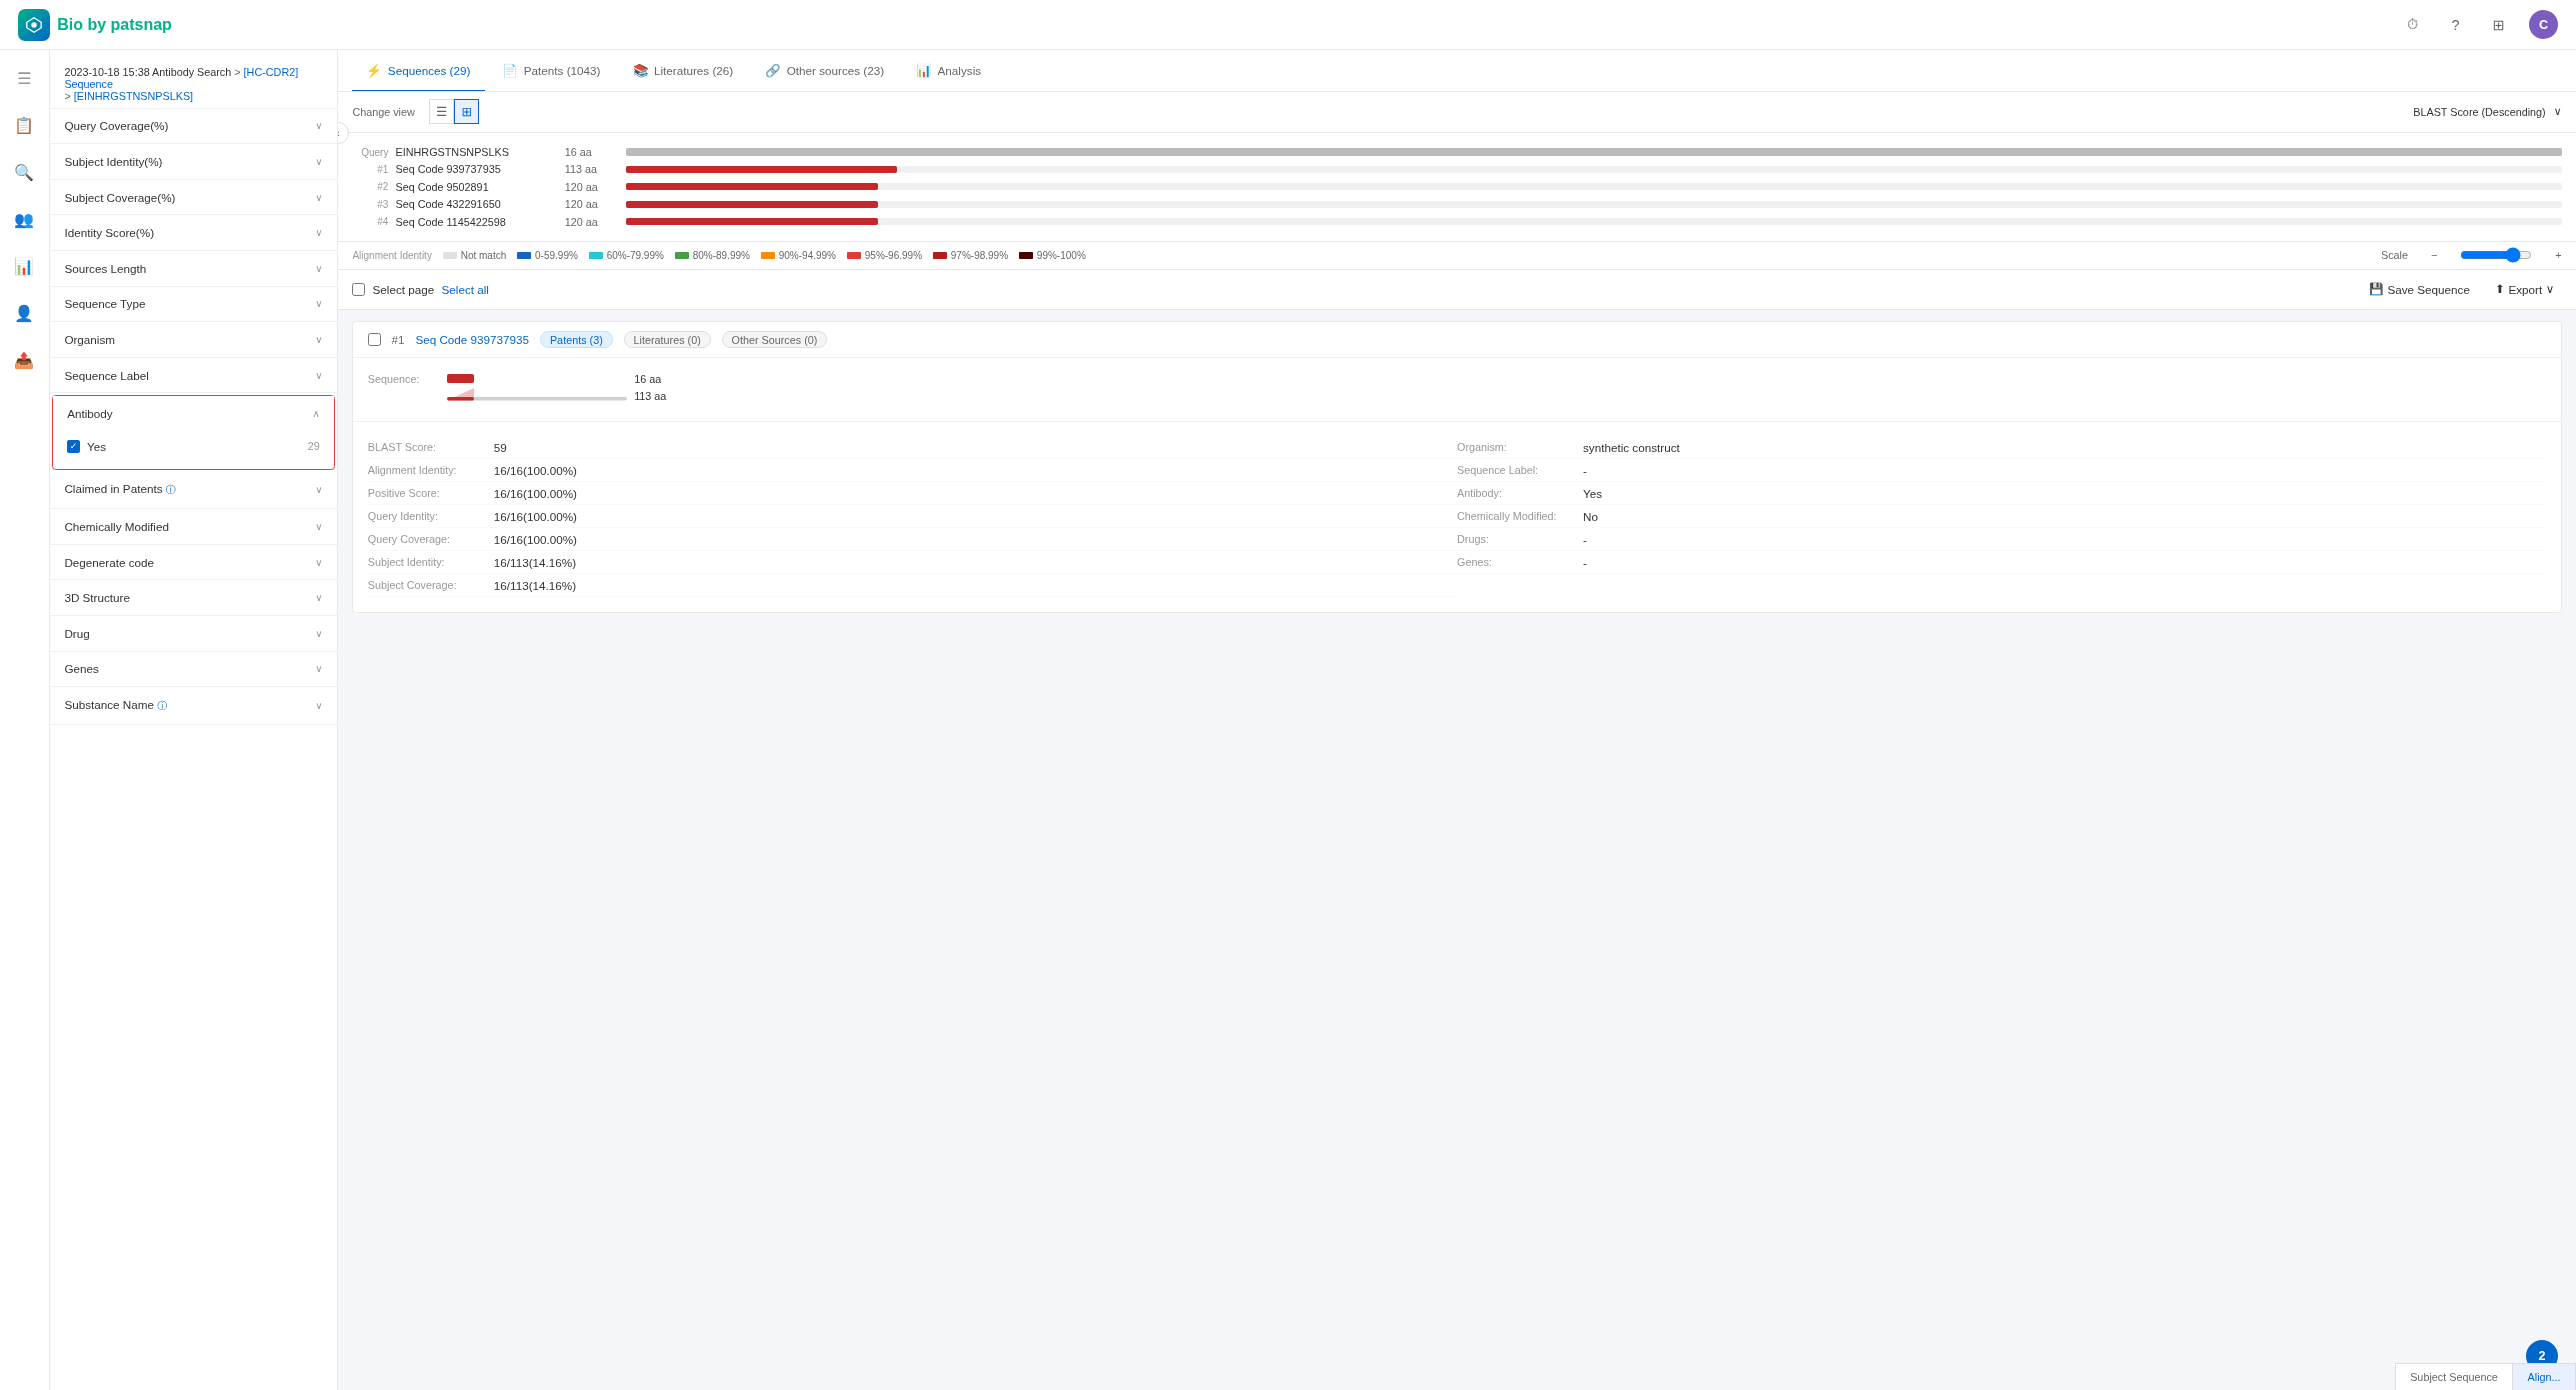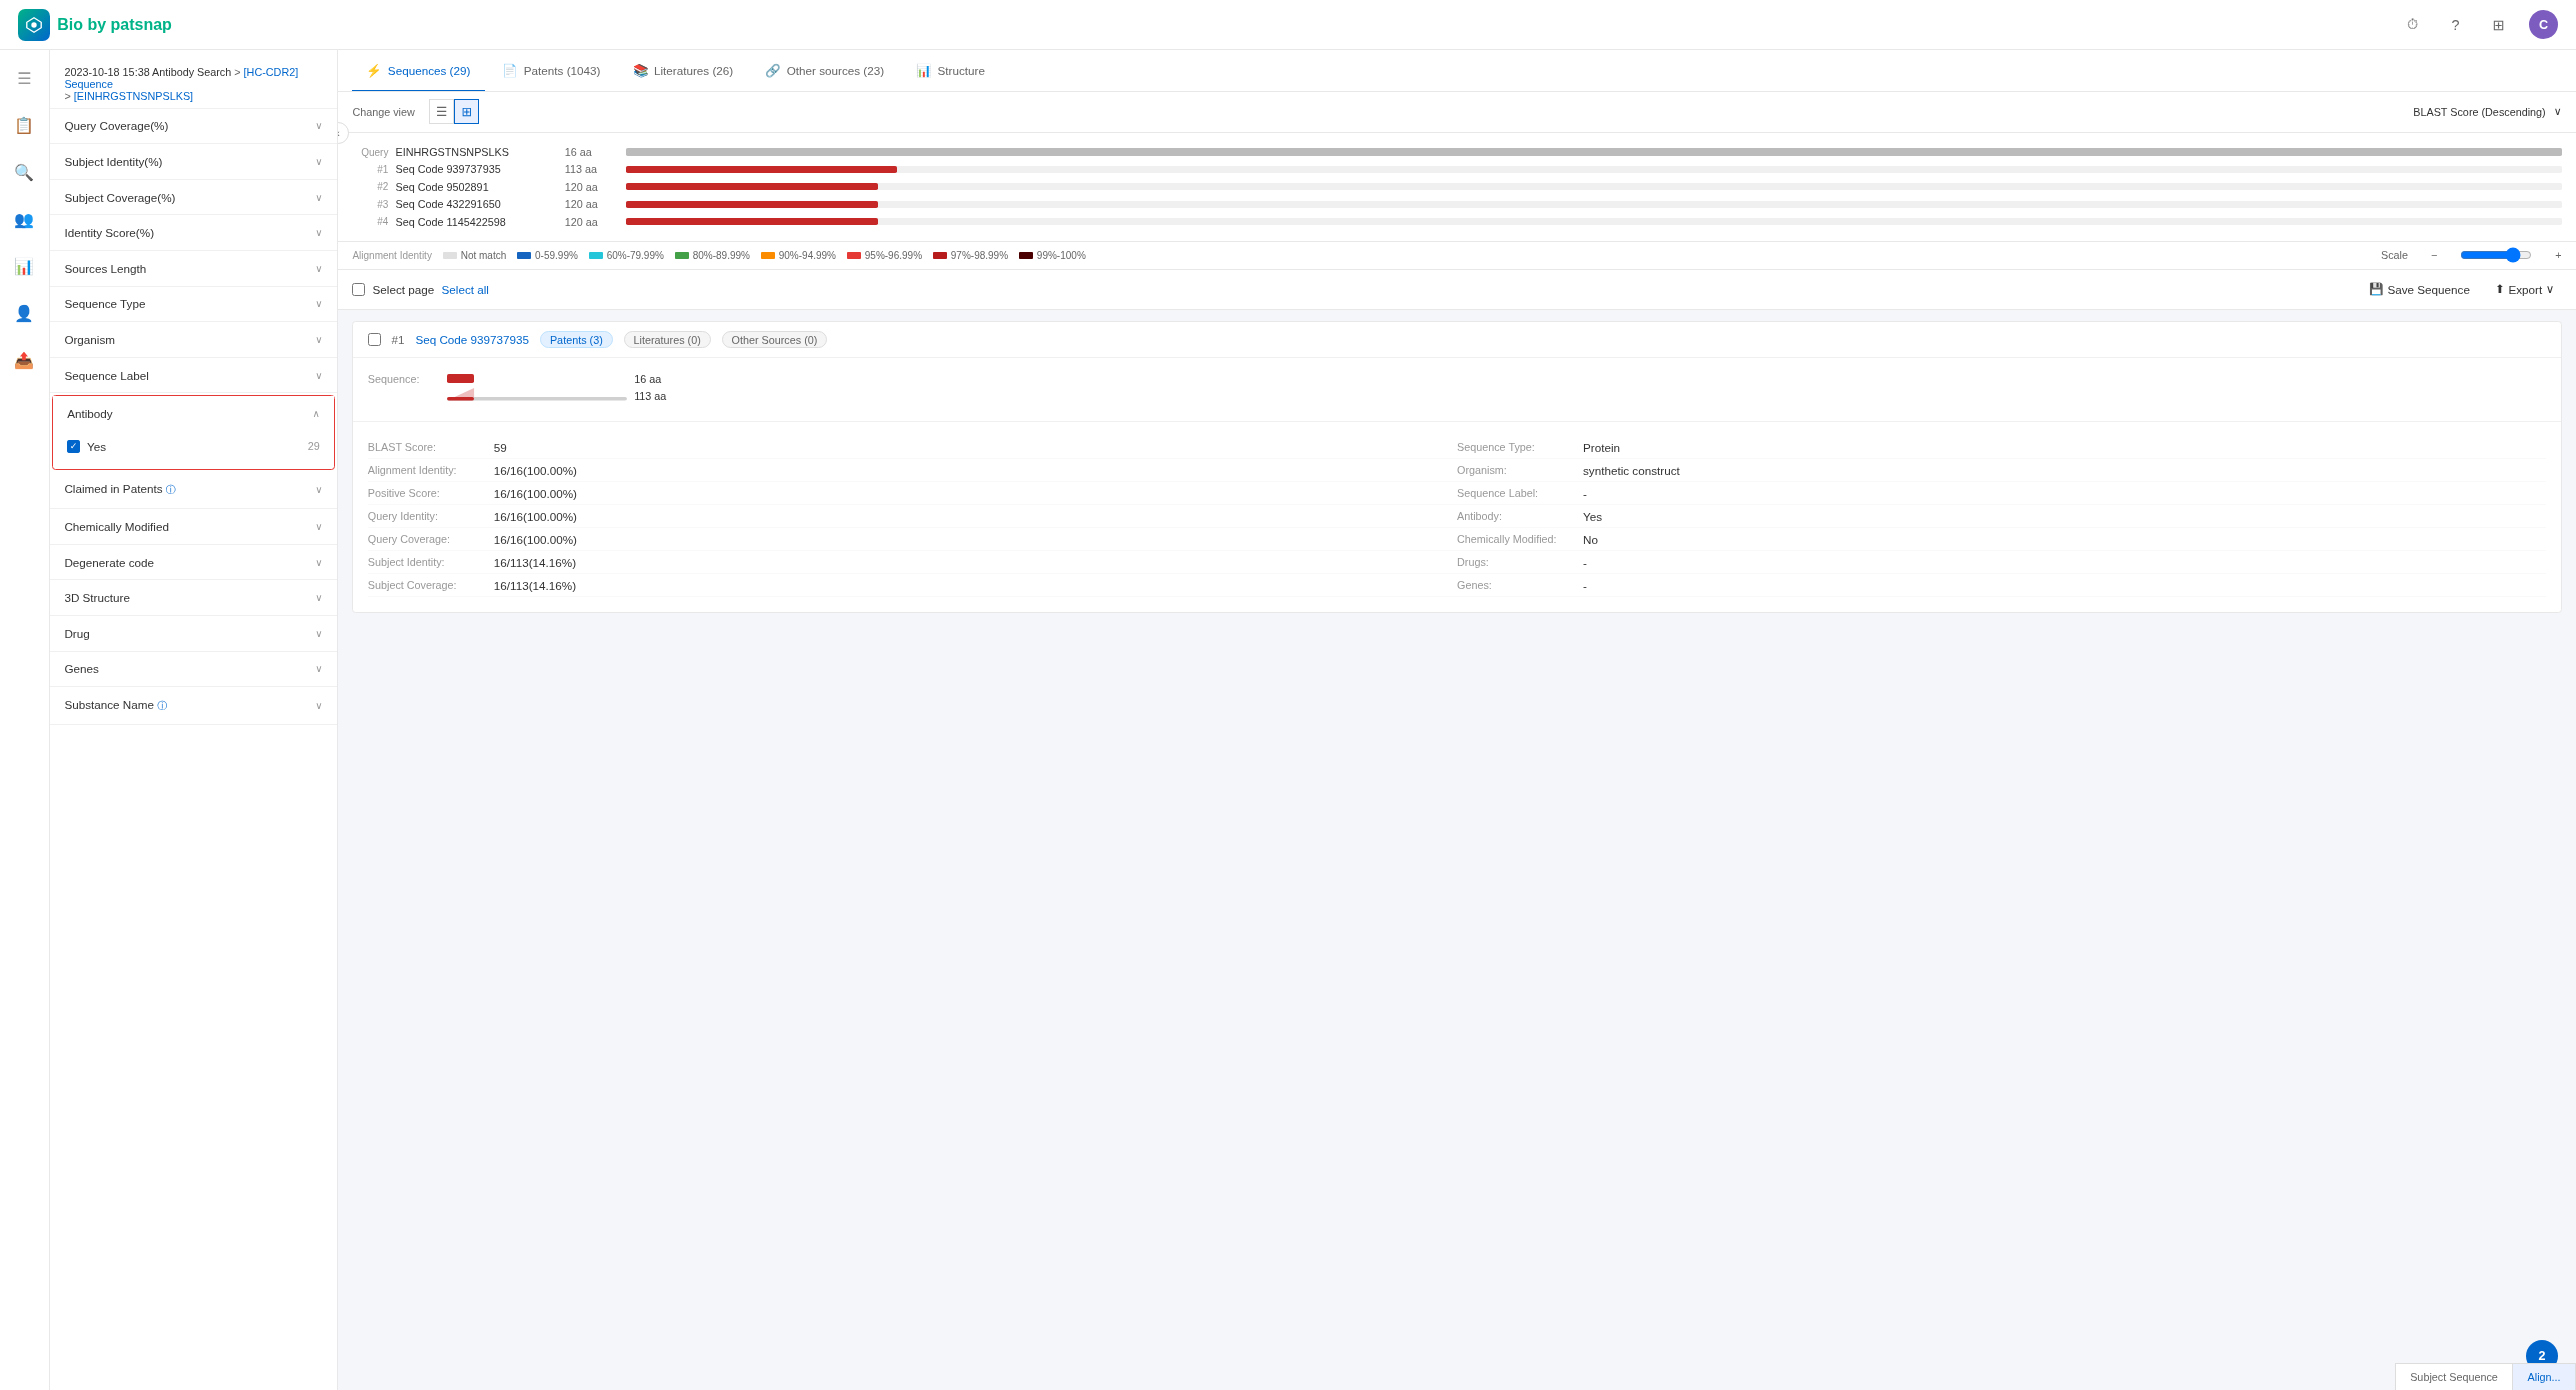--- a/index.html
+++ b/index.html
@@ -538,21 +538,21 @@
       <div class="tab">
         <span class="tab-icon">📚</span>
         <span>Literatures (26)</span>
       </div>
       <div class="tab">
         <span class="tab-icon">🔗</span>
         <span>Other sources (23)</span>
       </div>
       <div class="tab">
         <span class="tab-icon">📊</span>
-        <span>Structure</span>
+        <span>Analysis</span>
       </div>
     </div>
 
     <div class="view-controls">
       <div style="display:flex; align-items:center; gap:7.2px;">
         <span class="view-label">Change view</span>
         <div class="view-btns-group">
           <div class="view-btn">☰</div>
           <div class="view-btn active">⊞</div>
         </div>
@@ -725,24 +725,20 @@
             <span class="detail-key">Subject Identity:</span>
             <span class="detail-val">16/113(14.16%)</span>
           </div>
           <div class="detail-row">
             <span class="detail-key">Subject Coverage:</span>
             <span class="detail-val">16/113(14.16%)</span>
           </div>
         </div>
         <div class="detail-right">
           <div class="detail-row">
-            <span class="detail-key">Sequence Type:</span>
-            <span class="detail-val">Protein</span>
-          </div>
-          <div class="detail-row">
             <span class="detail-key">Organism:</span>
             <span class="detail-val">synthetic construct</span>
           </div>
           <div class="detail-row">
             <span class="detail-key">Sequence Label:</span>
             <span class="detail-val">-</span>
           </div>
           <div class="detail-row">
             <span class="detail-key">Antibody:</span>
             <span class="detail-val">Yes</span>

